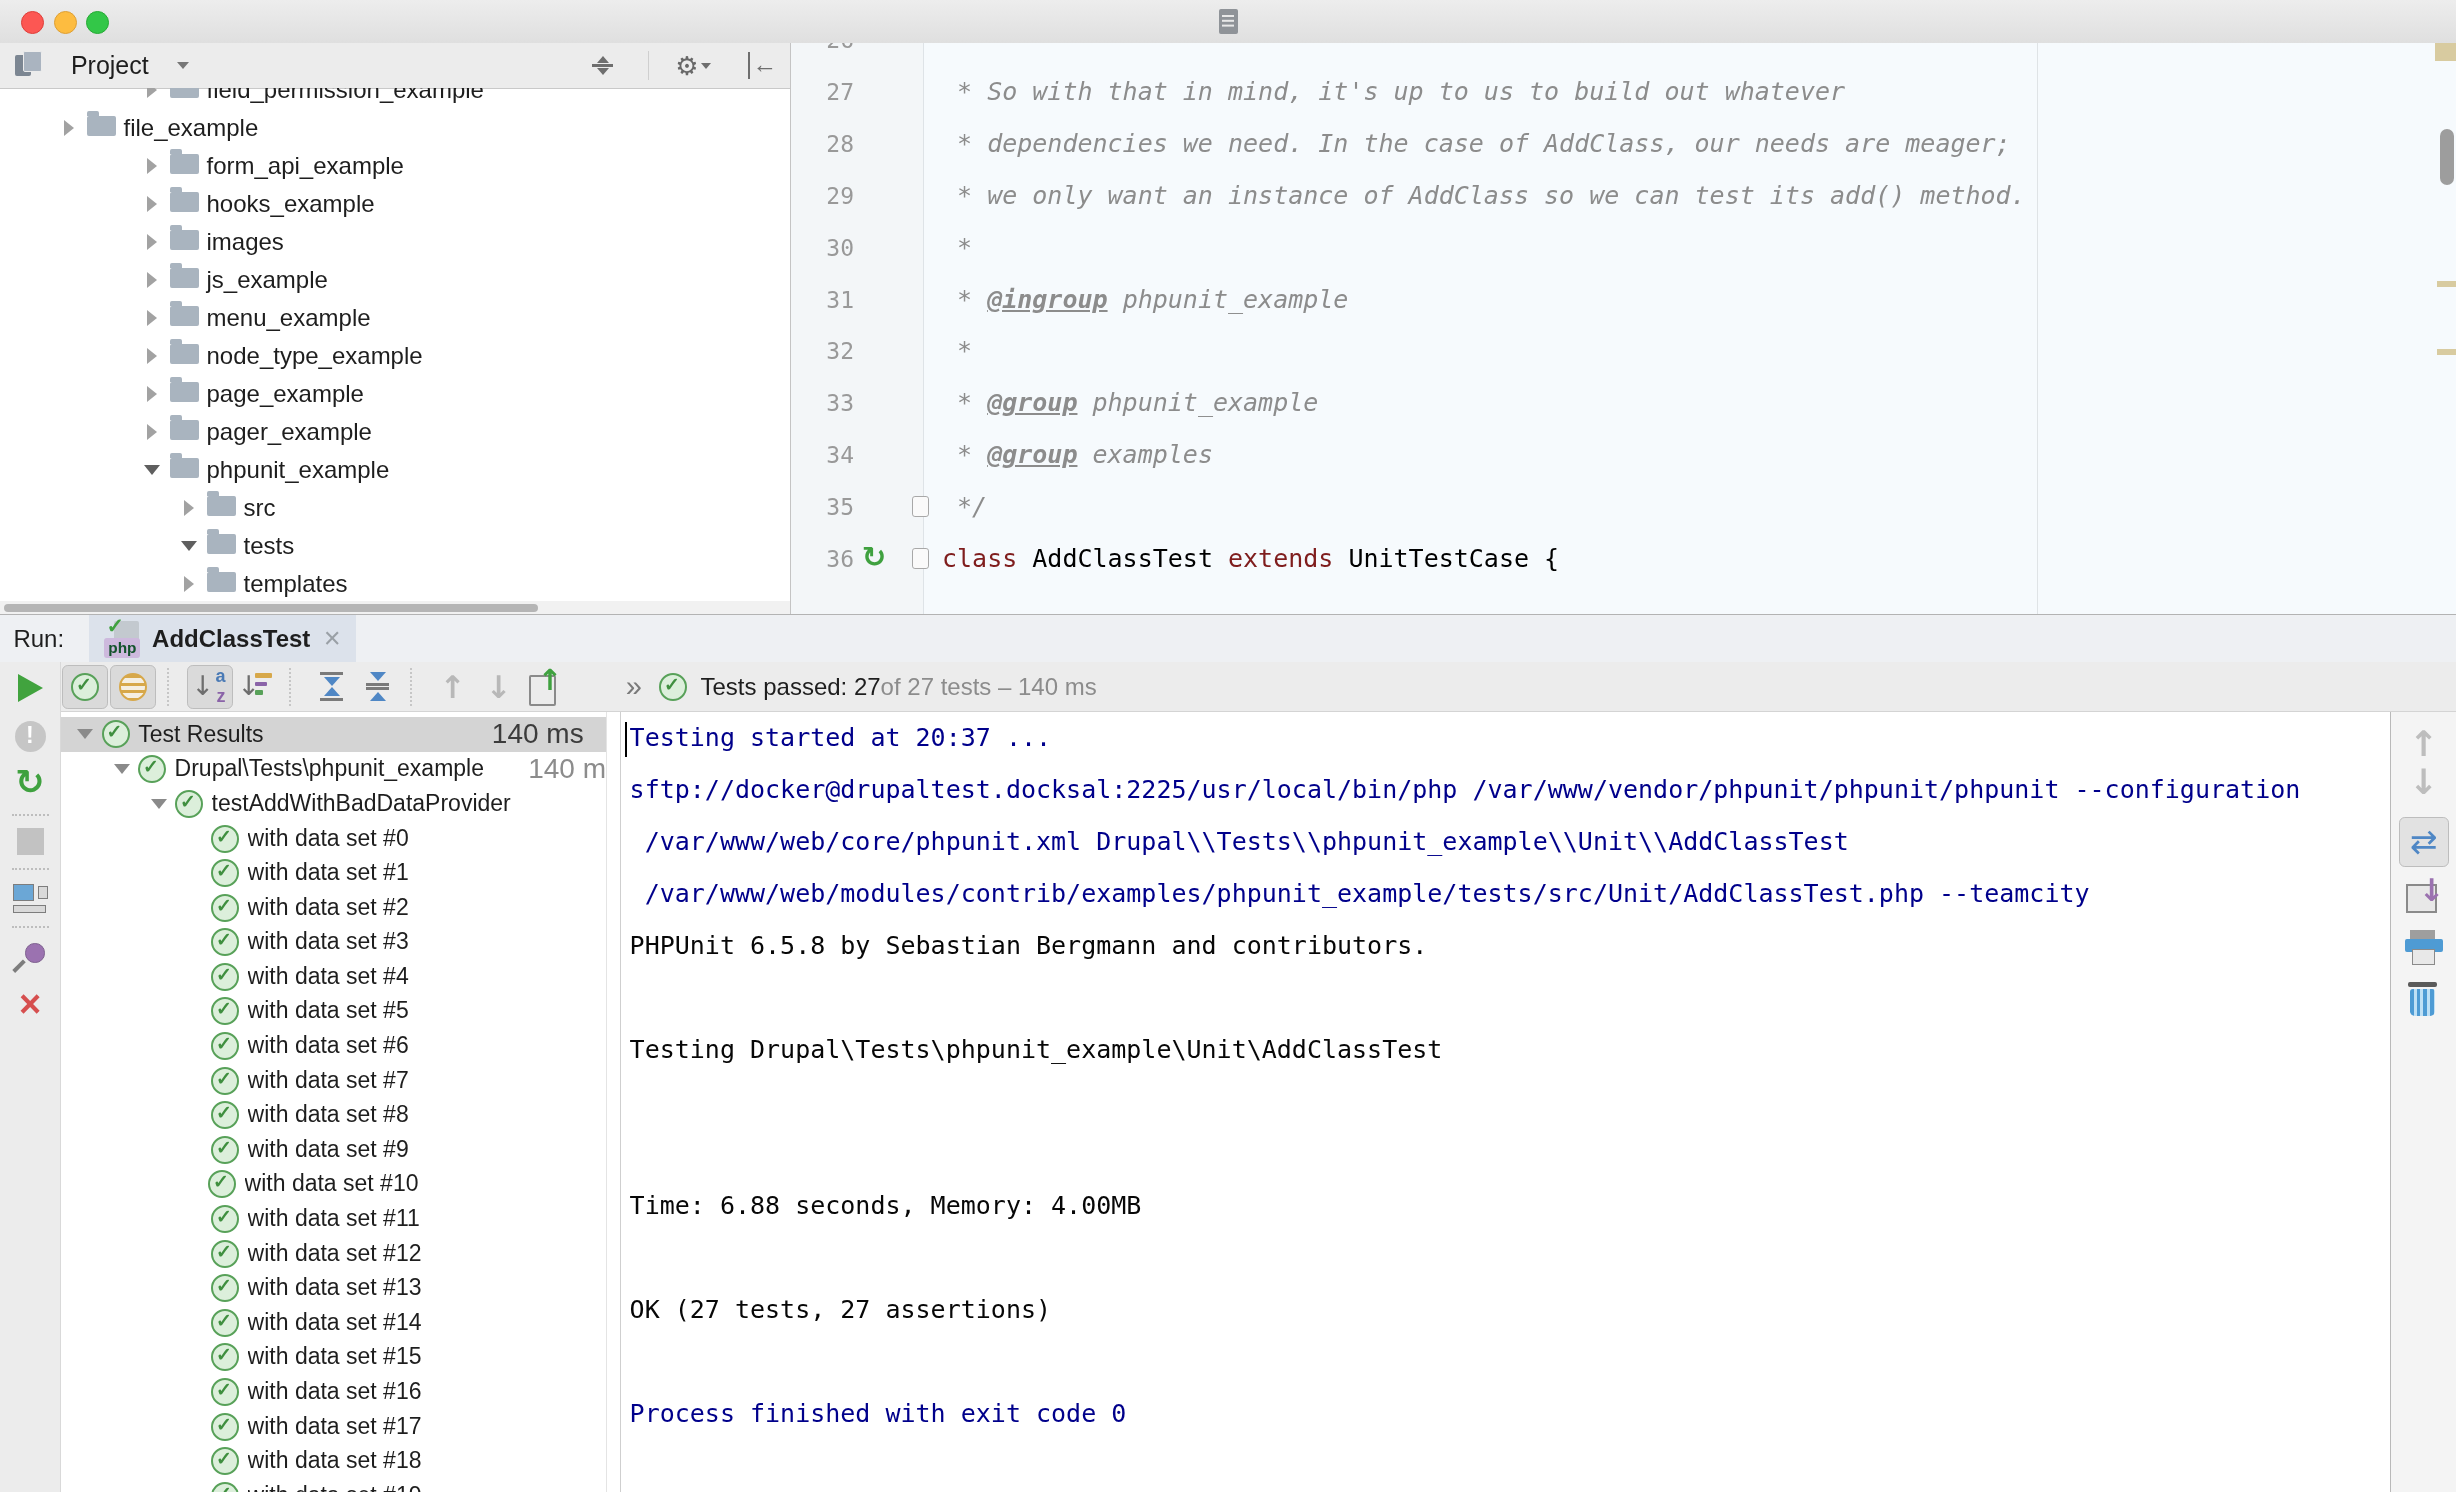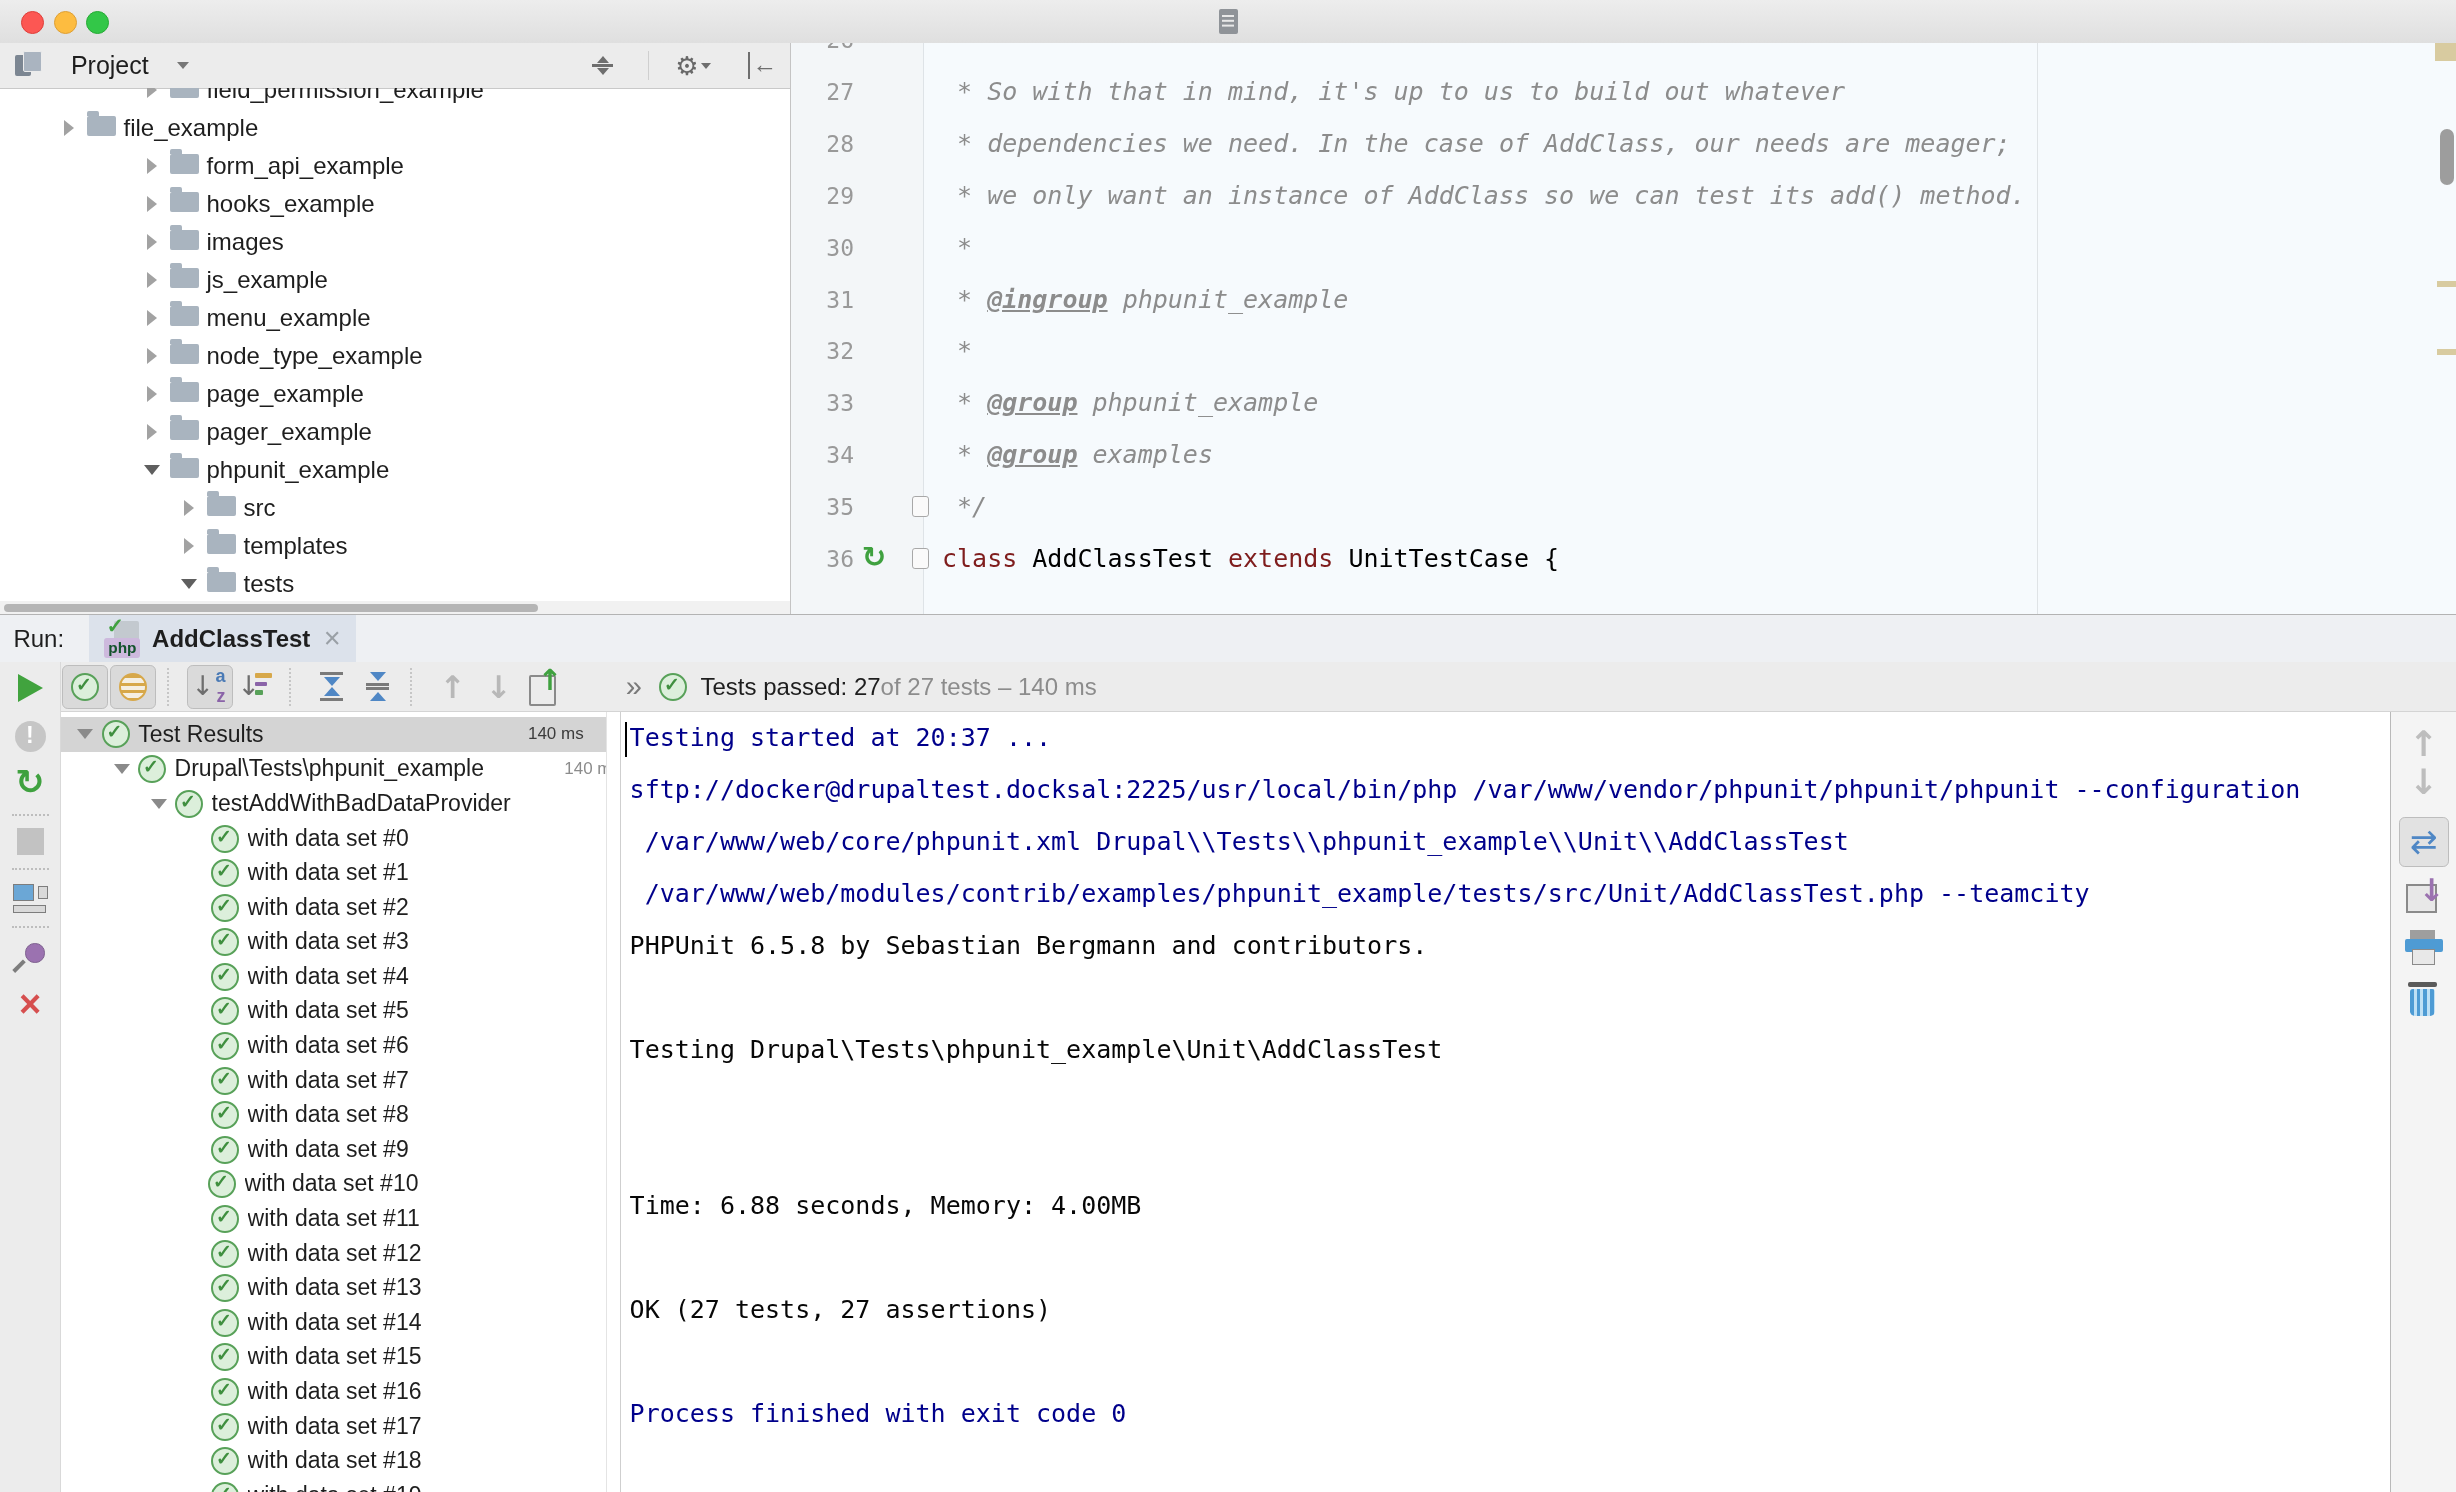--- a/index.html
+++ b/index.html
@@ -161,21 +161,21 @@
   #testtree{position:absolute;left:61px;top:97px;width:546px;bottom:0;background:#fff;overflow:hidden;}
   #testtree::after{content:"";position:absolute;right:0;top:0;bottom:0;width:1px;background:#e4e4e4;}
   .trow{position:absolute;left:0;width:100%;height:35px;display:flex;align-items:center;
     white-space:nowrap;overflow:hidden;}
   .trow.selected{background:#d4d4d4;}
   .tarrow{width:33px;display:inline-flex;justify-content:center;flex:none;}
   .tarrow.expanded::before{content:"";width:0;height:0;border-left:8.6px solid transparent;
     border-right:8.6px solid transparent;border-top:10.6px solid #8a8a8a;}
   .ticon{flex:none;margin-right:8.6px;}
   .tlabel{font-size:23px;color:#1e1e1e;overflow:hidden;flex:1;}
-  .ttime{position:absolute;right:31px;font-size:17px;color:#8c8c8c;background:inherit;padding-left:5.8px;}
+  .ttime{position:absolute;right:31px;font-size:28px;color:#8c8c8c;background:inherit;padding-left:5.8px;}
   .trow.selected .ttime,.trow.root .ttime{color:#3c3c3c;}
   .trow .ttime{background:transparent;}
 
   
   #console{position:absolute;left:620px;top:97px;width:1771px;bottom:0;background:#fff;
     border-left:1px solid #cfcfcf;overflow:hidden;}
   .cline{position:relative;height:52px;line-height:52px;white-space:pre;
     font-family:"DejaVu Sans Mono",monospace;font-size:25px;padding-left:8.6px;}
   .cline.sys{color:#00008b;}
   .cline.out{color:#070707;}
@@ -287,28 +287,28 @@
           <span class="parrow expanded"></span>
           <span class="folder"></span>
           <span class="plabel">phpunit_example</span>
         </div>
         <div class="ptrow" style="margin-top: 0px; padding-left: 176px;">
           <span class="parrow collapsed"></span>
           <span class="folder"></span>
           <span class="plabel">src</span>
         </div>
         <div class="ptrow" style="margin-top: 0px; padding-left: 176px;">
+          <span class="parrow expanded"></span>
+          <span class="folder"></span>
+          <span class="plabel">tests</span>
+        </div>
+        <div class="ptrow" style="margin-top: 0px; padding-left: 176px;">
           <span class="parrow collapsed"></span>
           <span class="folder"></span>
           <span class="plabel">templates</span>
-        </div>
-        <div class="ptrow" style="margin-top: 0px; padding-left: 176px;">
-          <span class="parrow expanded"></span>
-          <span class="folder"></span>
-          <span class="plabel">tests</span>
         </div>
       </div>
     <div id="project-hscroll">
       <div class="thumb"></div>
     </div>
   </div>
 
   <div id="editor">
     <div class="gutterbg"></div>
     <div class="margin-guide"></div>

